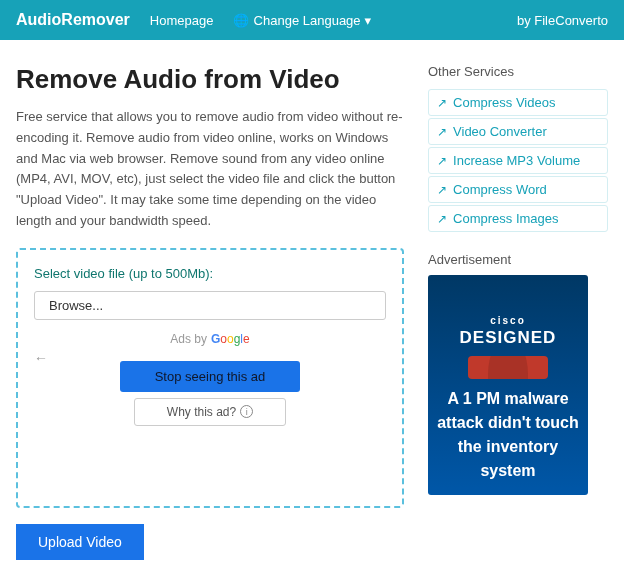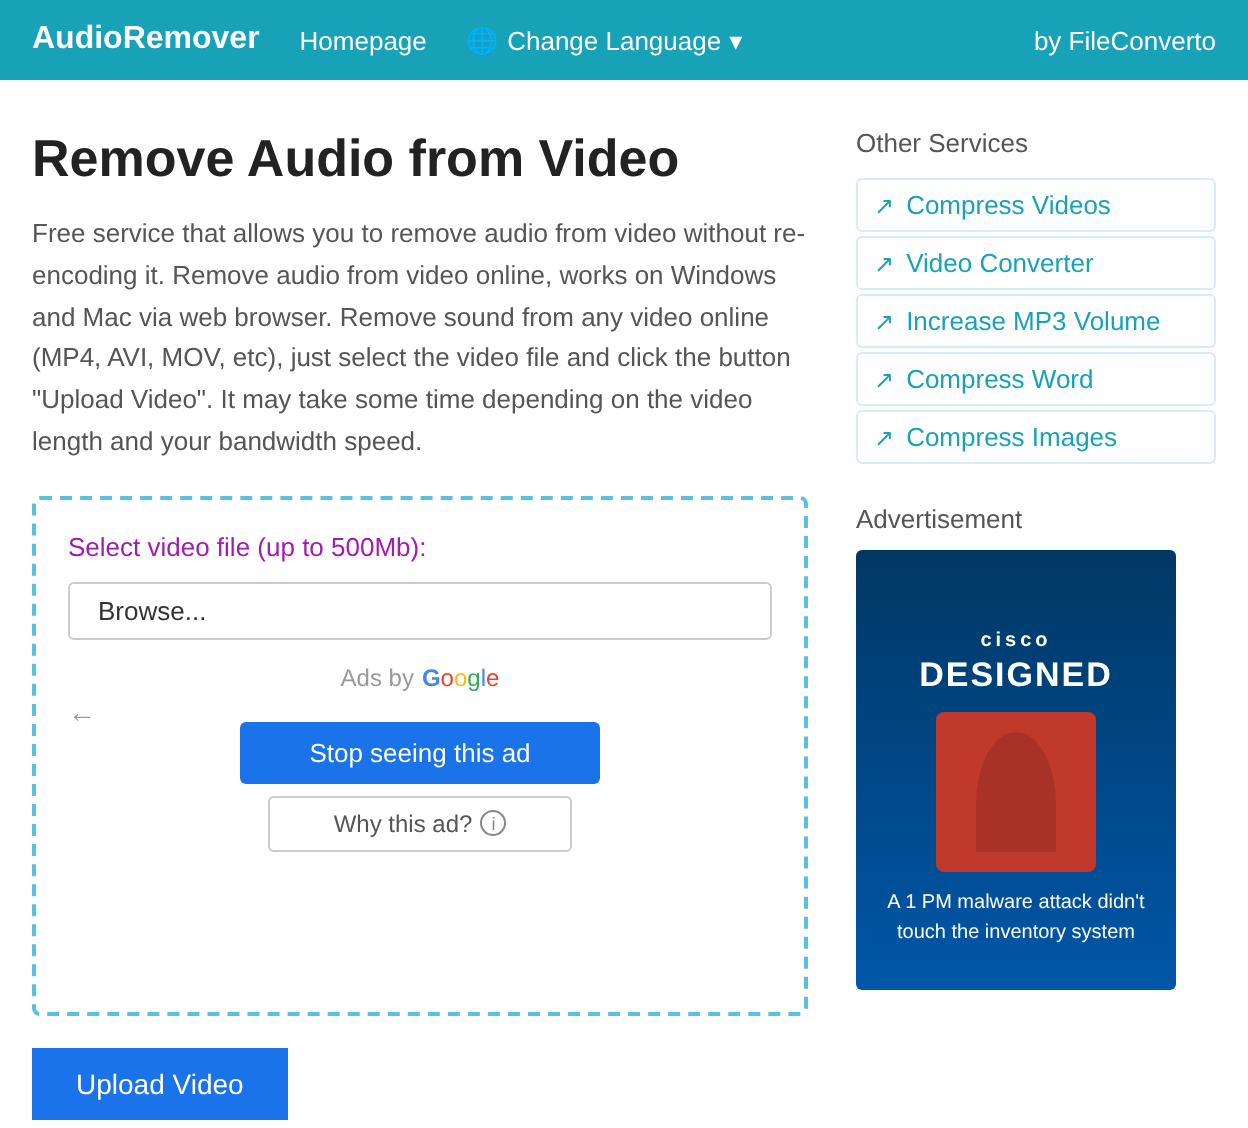--- a/index.html
+++ b/index.html
@@ -57,21 +57,21 @@
 
     
     .upload-area {
       border: 2px dashed #5bc0de;
       border-radius: 4px;
       padding: 16px;
       min-height: 260px;
     }
     .upload-label {
       font-size: 13px;
-      color: #a21caf;
+      color: #0f766e;
       margin-bottom: 10px;
       display: block;
     }
     .browse-btn {
       background: #fff;
       border: 1px solid #ccc;
       border-radius: 3px;
       padding: 6px 14px;
       font-size: 13px;
       color: #333;
@@ -109,21 +109,21 @@
       font-weight: bold;
       color: #4285F4;
     }
     .google-o1 { color: #EA4335; }
     .google-o2 { color: #FBBC05; }
     .google-g2 { color: #34A853; }
     .google-l  { color: #4285F4; }
     .google-e  { color: #EA4335; }
     .stop-ad-btn {
       background: #1a73e8;
-      color: #ffffff;
+      color: #0f172a;
       border: none;
       border-radius: 3px;
       padding: 8px 28px;
       font-size: 13px;
       cursor: pointer;
       margin-bottom: 6px;
       width: 180px;
       text-align: center;
     }
     .why-ad-btn {
@@ -240,23 +240,24 @@
       justify-content: center;
     }
     .ad-person-figure {
       width: 40px;
       height: 60px;
       background: #a93226;
       border-radius: 50% 50% 0 0 / 60% 60% 0 0;
     }
     .ad-text {
       color: #fff;
-      font-size: 10px;
+      font-size: 16px;
       text-align: center;
       line-height: 1.5;
+      font-weight: bold;
     }
   </style>
 </head>
 <body>
 
 <nav>
   <span class="nav-brand">AudioRemover</span>
   <a class="nav-link">Homepage</a>
   <a class="nav-link">
     <span class="globe-icon">🌐</span>

